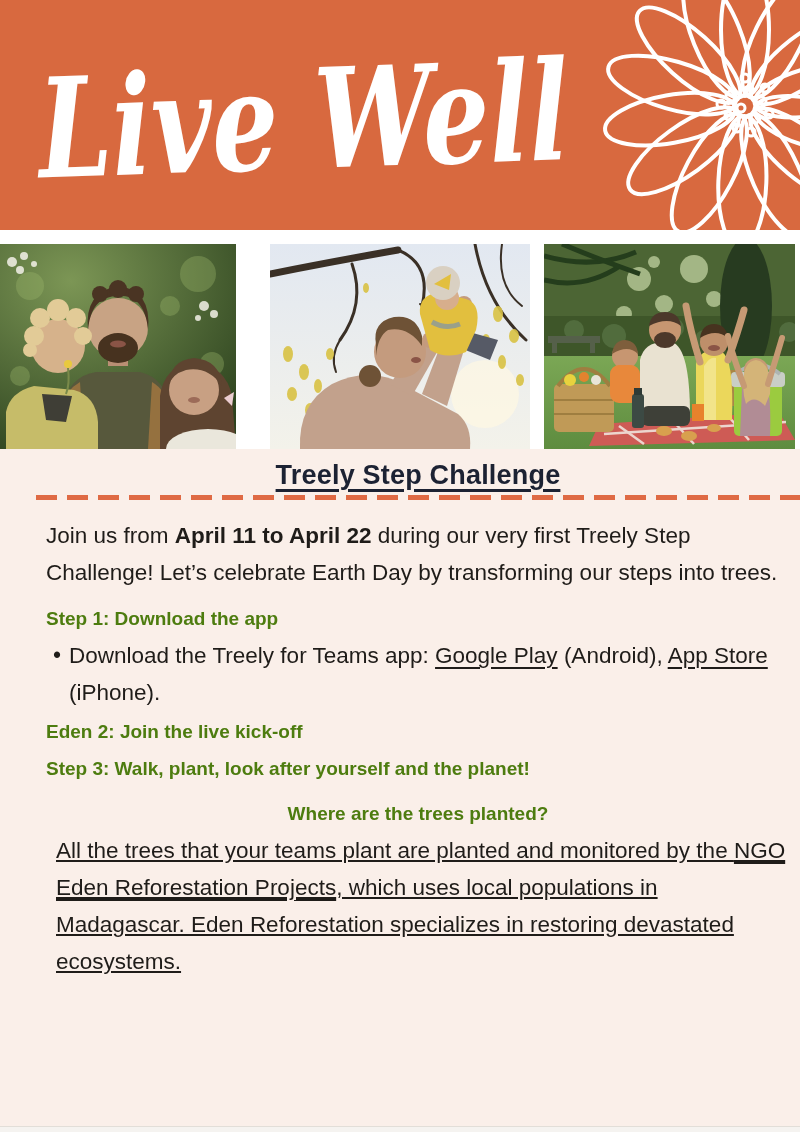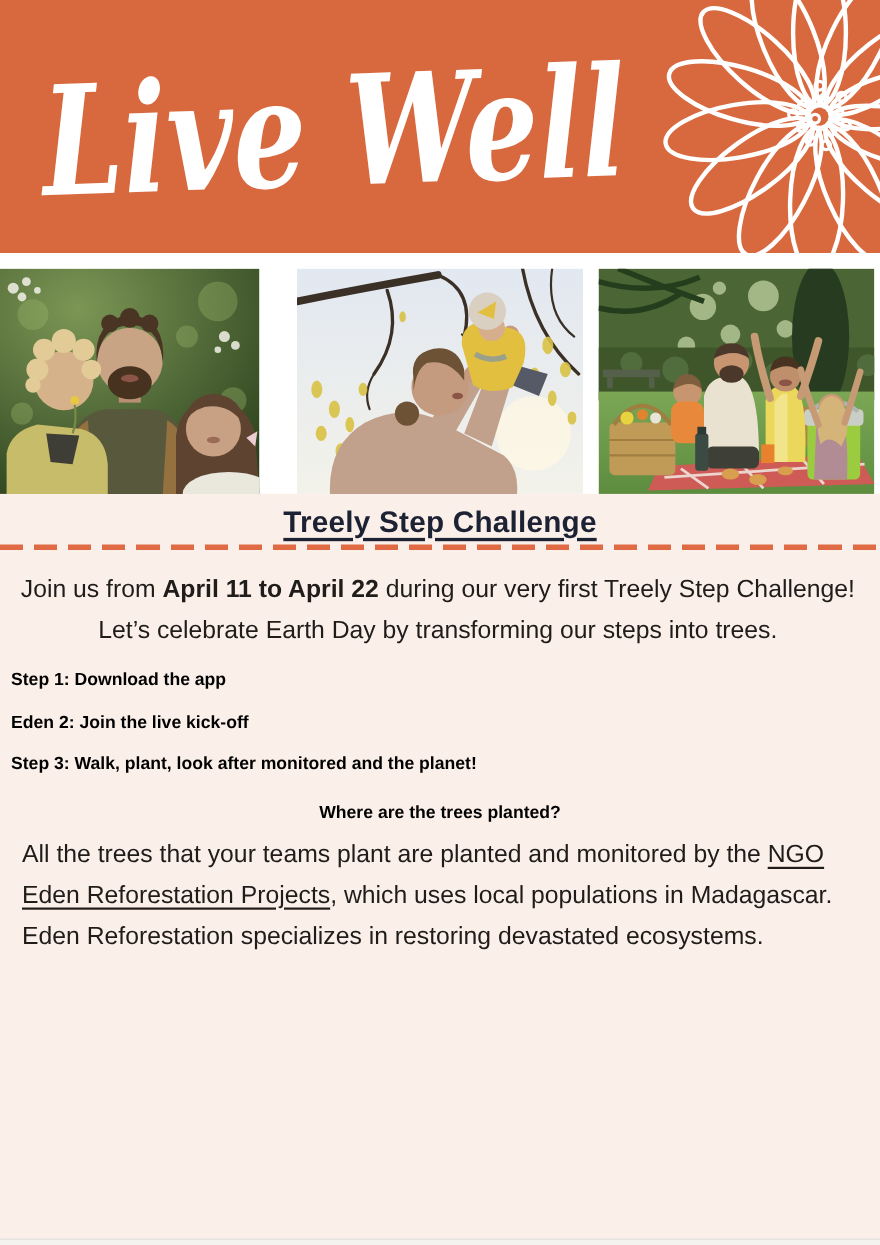--- a/index.html
+++ b/index.html
@@ -16,38 +16,38 @@
 
   
   .photo-row { height:219px; background:#FFFFFF; padding-top:14px; display:flex; }
   .photo { height:205px; overflow:hidden; position:relative; }
   .photo svg { display:block; }
   .p1 { width:236px; margin-right:34px; }
   .p2 { width:260px; margin-right:14px; }
   .p3 { width:251px; }
 
   
-  .content { background:#FAEFE9; height:677px; overflow:hidden; color:#1F1C19; }
+  .content { background:#FAEFE9; height:677px; overflow:hidden; color:#1F1C19;margin-left:36px; }
   .title {
     margin:8px 0 0; text-align:center; font-size:27px; line-height:36px;
     font-weight:bold; color:#1C2233; letter-spacing:.2px;
   }
   .title .t-underline {
     text-decoration:underline; text-decoration-thickness:2.5px; text-underline-offset:5px;
   }
   .divider {
     height:5px; margin-top:2px; width:100%;
     background:repeating-linear-gradient(90deg,#DF6A44 0 21px,rgba(0,0,0,0) 21px 31px);
   }
   .body-text { font-size:22.5px; line-height:37px; }
-  p.para { margin:17px 0 0; padding:0 14px 0 10px;text-align:center; }
-  p.para2 { margin:0; padding:0 14px 0 20px; }
+  p.para { margin:17px 0 0; padding:0 14px 0 10px; }
+  p.para2 { margin:0; padding:0 14px 0 20px;text-decoration:underline; }
   h2.sub {
-    margin:9px 0 0; padding:0 10px; font-size:16px; line-height:37px;
-    font-weight:bold; color:#000000;
+    margin:9px 0 0; padding:0 10px; font-size:19px; line-height:37px;
+    font-weight:bold; color:#4d7c0f;
   }
   h2.sub.tight { margin-top:2px; }
   h2.sub.flush { margin-top:0; }
   h2.sub.gap { margin-top:8px;text-align:center; }
   ul.blist { margin:0; padding:0 8px 0 33px; list-style:none; }
   ul.blist li { position:relative; }
   ul.blist li::before {
     content:"\2022"; position:absolute; left:-16px; top:0; font-size:23px;
   }
   .link { color:inherit; text-decoration:underline; text-decoration-thickness:1.5px; text-underline-offset:3.5px; cursor:pointer; }
@@ -317,26 +317,27 @@
 
     <h1 class="title"><span class="t-underline">Treely Step Challenge</span></h1>
 
     <div class="divider"></div>
 
     <p class="para body-text"><span>Join us from </span><strong>April 11 to April 22</strong><span> during our very first Treely Step Challenge! Let’s celebrate Earth Day by transforming our steps into trees.</span></p>
 
     <h2 class="sub">Step 1: Download the app</h2>
 
     <ul class="blist body-text">
+      <li><span>Download the Treely for Teams app: </span><a class="link">Google Play</a><span> (Android), </span><a class="link">App Store</a><span> (iPhone).</span></li>
     </ul>
 
     <h2 class="sub tight">Eden 2: Join the live kick-off</h2>
 
 
-    <h2 class="sub flush">Step 3: Walk, plant, look after monitored and the planet!</h2>
+    <h2 class="sub flush">Step 3: Walk, plant, look after yourself and the planet!</h2>
 
     <h2 class="sub gap">Where are the trees planted?</h2>
 
     <p class="para2 body-text"><span>All the trees that your teams plant are planted and monitored by the </span><a class="link">NGO Eden Reforestation Projects</a><span>, which uses local populations in Madagascar. Eden Reforestation specializes in restoring devastated ecosystems.</span></p>
 
   </main>
 
   <div class="bottom-strip"></div>
 </div>
 

